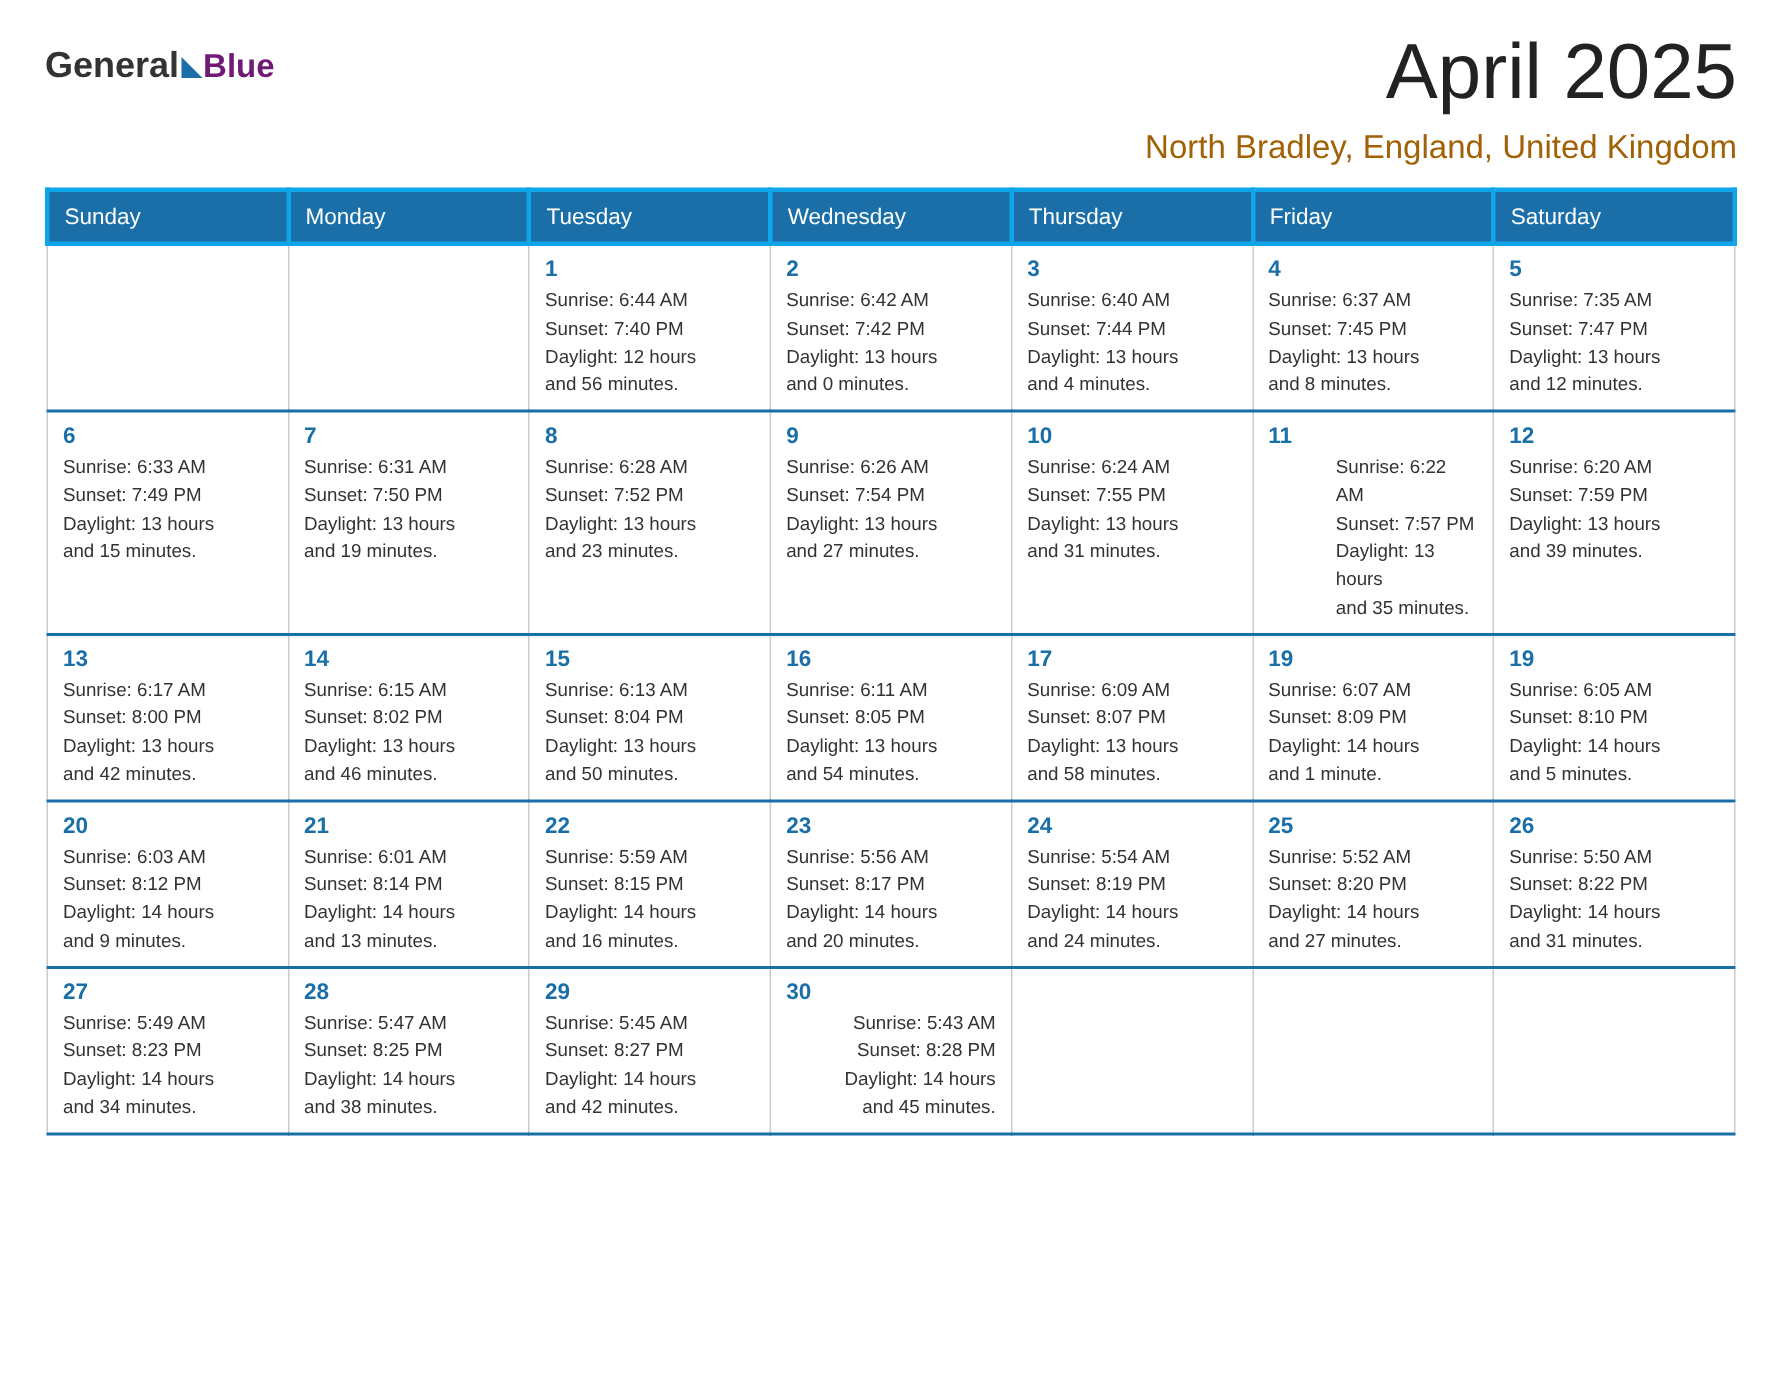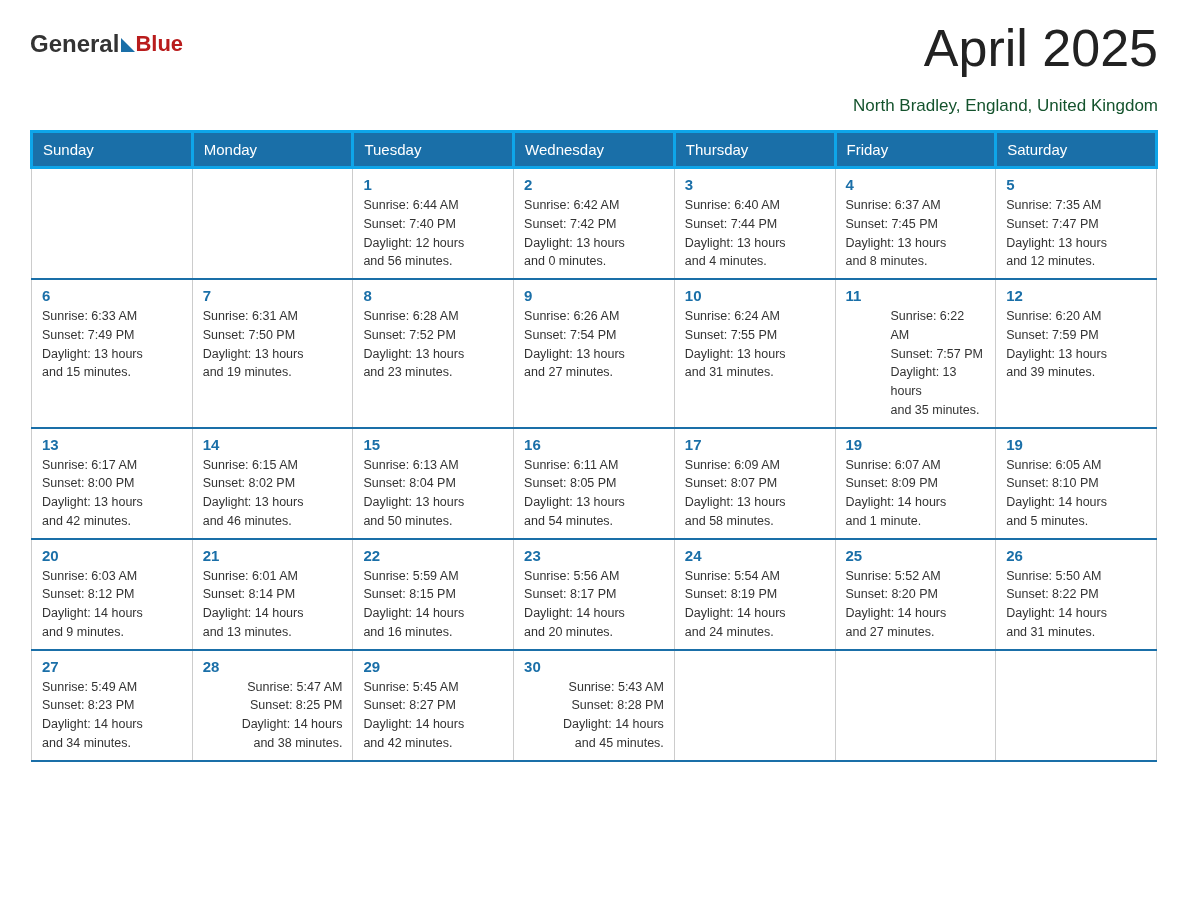--- a/index.html
+++ b/index.html
@@ -22,44 +22,44 @@
       margin-top: 10px;
     }
     .logo-text-general {
       font-size: 24px;
       font-weight: bold;
       color: #333;
     }
     .logo-text-blue {
       font-size: 22px;
       font-weight: bold;
-      color: #b91c1c;
+      color: #701a75;
     }
     .logo-triangle {
       width: 0;
       height: 0;
       border-left: 14px solid #1a6fa8;
       border-top: 14px solid transparent;
       border-bottom: 0px solid transparent;
       margin-left: 2px;
       margin-top: 2px;
     }
     .title-block {
       text-align: right;
     }
     .month-title {
       font-size: 52px;
       font-weight: normal;
       color: #222;
       line-height: 1.1;
     }
     .location-title {
-      font-size: 17px;
-      color: #14532d;
-      margin-top: 19px;
+      font-size: 22px;
+      color: #a16207;
+      margin-top: 8px;
     }
     .calendar-table {
       width: 100%;
       border-collapse: collapse;
       margin-top: 14px;
     }
     .calendar-table th {
       background-color: #1a6fa8;
       color: #fff;
       font-size: 15px;
@@ -320,21 +320,21 @@
       <tr>
         <td>
           <span class="day-number">27</span>
           <div class="day-info" style="white-space: pre-line;">Sunrise: 5:49 AM
 Sunset: 8:23 PM
 Daylight: 14 hours
 and 34 minutes.</div>
         </td>
         <td>
           <span class="day-number">28</span>
-          <div class="day-info" style="white-space: pre-line; text-align: right;">Sunrise: 5:47 AM
+          <div class="day-info" style="white-space: pre-line;">Sunrise: 5:47 AM
 Sunset: 8:25 PM
 Daylight: 14 hours
 and 38 minutes.</div>
         </td>
         <td>
           <span class="day-number">29</span>
           <div class="day-info" style="white-space: pre-line;">Sunrise: 5:45 AM
 Sunset: 8:27 PM
 Daylight: 14 hours
 and 42 minutes.</div>

